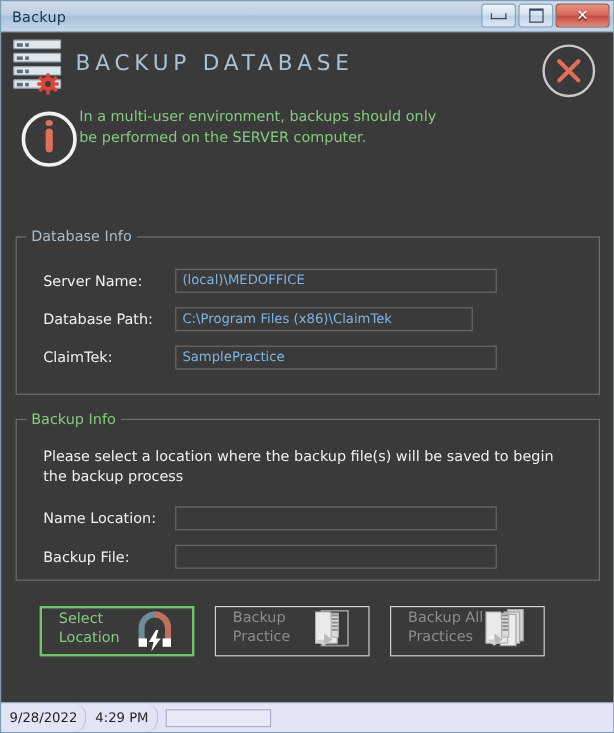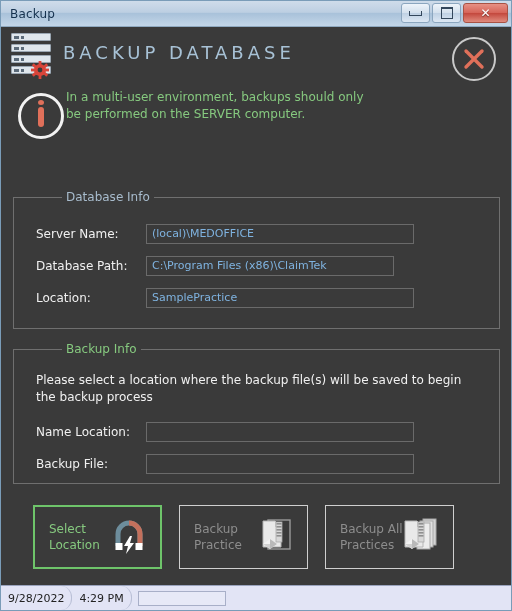--- a/index.html
+++ b/index.html
@@ -64,43 +64,43 @@
           position:relative;margin-top:2px;}
   .info-i:before{content:"";position:absolute;left:0;top:-7px;
           width:6px;height:5px;background:#e0705a;border-radius:50%;}
   .info-text{position:absolute;left:65px;top:2px;width:300px;
              font-size:12px;line-height:17px;color:#86c97f;}
 
   
   .group{position:absolute;box-sizing:border-box;
          border:1px solid #6f6f6f;}
   .group .legend{position:absolute;top:-8px;left:8px;
-         background:#3a3a3a;padding:0 4px;font-size:12px;margin-left:40px;}
+         background:#3a3a3a;padding:0 4px;font-size:12px;}
   .legend.blue{color:#a8bccd;}
   .legend.green{color:#86c97f;}
 
   .grp-db{left:12px;top:170px;width:487px;height:132px;}
   .grp-bk{left:12px;top:322px;width:487px;height:135px;}
 
   .frow{position:absolute;display:flex;align-items:center;}
   .flabel{color:#f0f0f0;font-size:12px;}
   .finput{box-sizing:border-box;background:#3a3a3a;
           border:1px solid #6a6a6a;height:20px;
           color:#7fb3e0;font-size:11px;
           padding:0 5px;line-height:18px;
           white-space:nowrap;overflow:hidden;}
 
   .bk-desc{position:absolute;left:22px;top:22px;width:440px;
            font-size:12px;line-height:17px;color:#f0f0f0;}
 
   
   .btnrow{position:absolute;left:0;top:478px;width:512px;height:72px;}
-  .abtn{position:absolute;box-sizing:border-box;height:64px;
+  .abtn{position:absolute;box-sizing:border-box;height:42px;
         border:1px solid #cfcfcf;background:#3a3a3a;
-        display:flex;align-items:center;}
+        display:flex;align-items:flex-start;}
   .abtn.active{border:2px solid #6ec46a;}
   .abtn-label{font-size:12px;line-height:16px;padding-left:14px;}
   .lbl-green{color:#86c97f;}
   .lbl-gray{color:#8d8d8d;}
   .abtn-icon{position:absolute;right:12px;top:50%;transform:translateY(-50%);}
 
   .b1{left:32px;width:129px;}
   .b2{left:178px;width:129px;}
   .b3{left:324px;width:129px;}
 
@@ -184,21 +184,21 @@
         <span class="flabel" style="width:110px;">Server Name:</span>
         <span class="finput" style="width:268px;">(local)\MEDOFFICE</span>
       </div>
 
       <div class="frow" style="left:22px;top:58px;width:450px;">
         <span class="flabel" style="width:110px;">Database Path:</span>
         <span class="finput" style="width:248px;">C:\Program Files (x86)\ClaimTek</span>
       </div>
 
       <div class="frow" style="left:22px;top:90px;width:450px;">
-        <span class="flabel" style="width:110px;">Location:</span>
+        <span class="flabel" style="width:110px;">ClaimTek:</span>
         <span class="finput" style="width:268px;">SamplePractice</span>
       </div>
     </div>
 
     <div class="group grp-bk">
       <span class="legend green">Backup Info</span>
 
       <div class="bk-desc">Please select a location where the backup file(s) will be saved to begin the backup process</div>
 
       <div class="frow" style="left:22px;top:72px;width:450px;">

